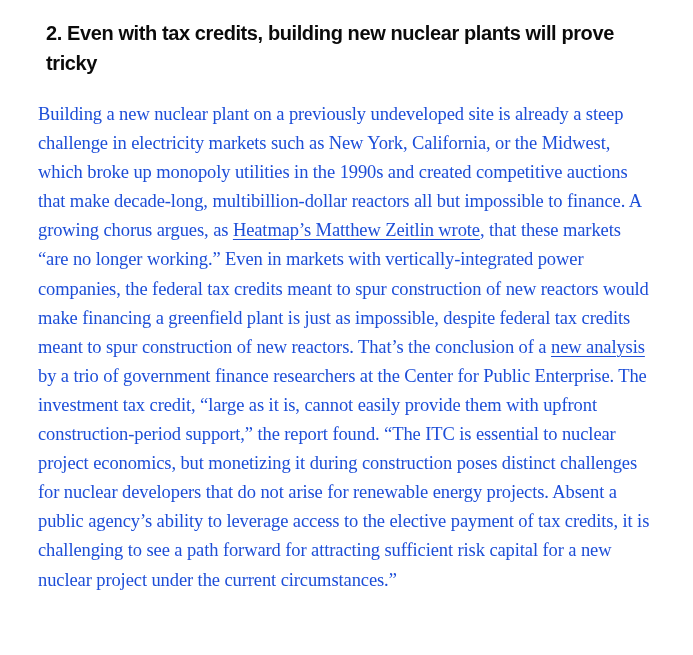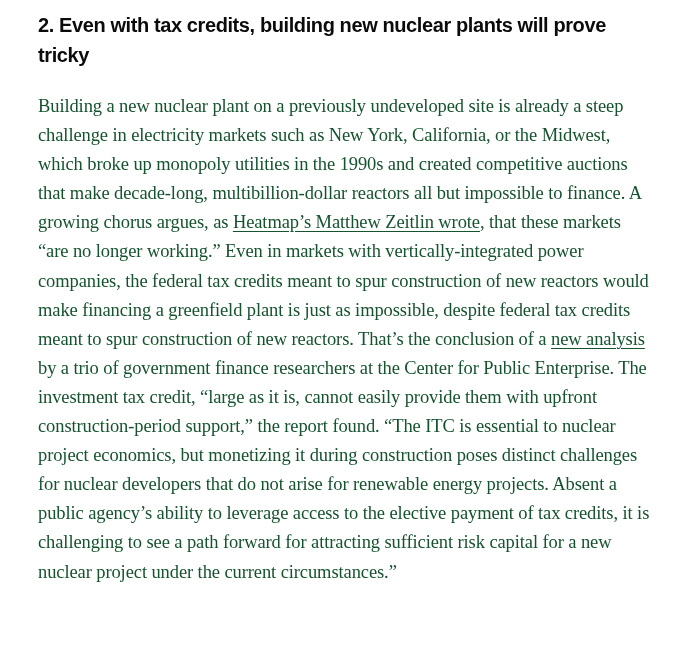--- a/index.html
+++ b/index.html
@@ -17,29 +17,29 @@
     box-sizing: border-box;
     width: 693px;
   }
   .section-heading {
     font-family: "Liberation Sans", sans-serif;
     font-weight: 700;
     font-size: 20px;
     line-height: 30px;
     letter-spacing: -0.4px;
     color: #0b0b0b;
-    margin: 0;
+    margin: 8px;
     max-width: 600px;
   }
   .article-paragraph {
     font-family: "Liberation Serif", serif;
     font-size: 18.5px;
     line-height: 29.1px;
     letter-spacing: -0.1px;
-    color: #14532d;
+    color: #1d4ed8;
     margin: 22px 0 12px 0;
     max-width: 616px;
     text-align: left;
   }
   .inline-link {
     color: inherit;
     text-decoration: underline;
     text-decoration-thickness: 1px;
     text-underline-offset: 3px;
   }

